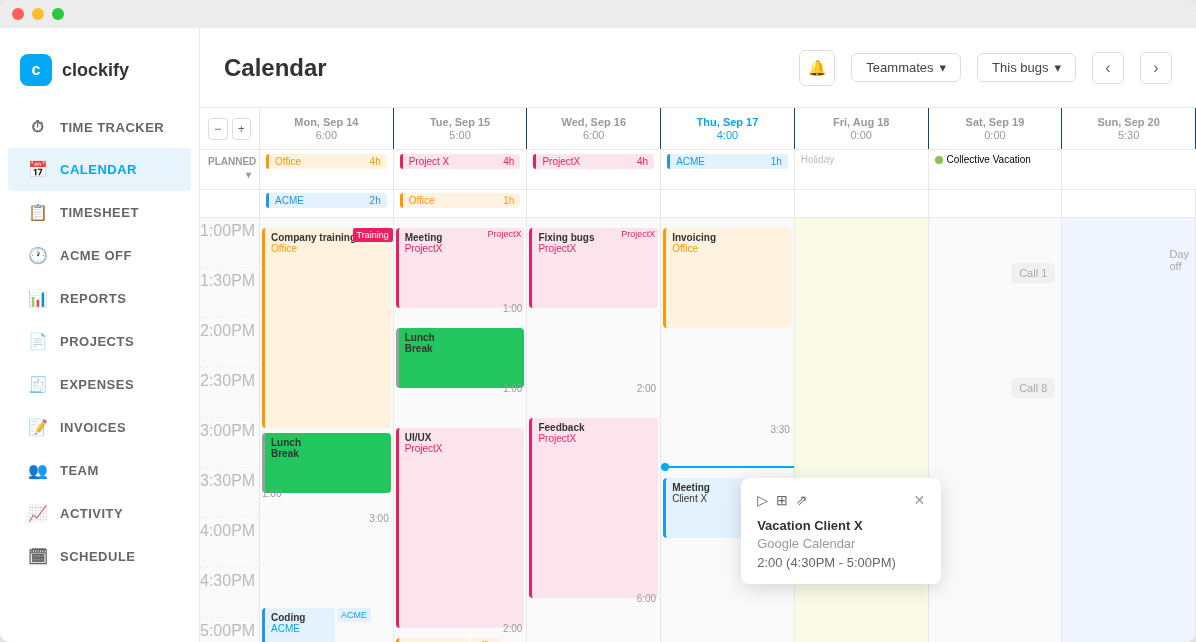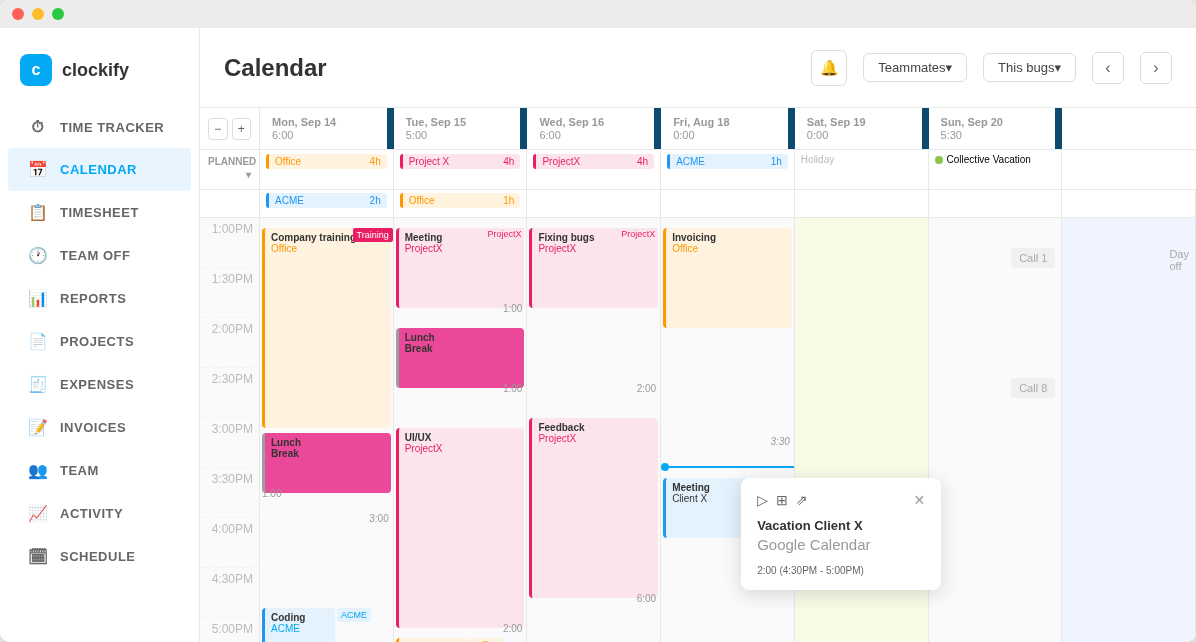--- a/index.html
+++ b/index.html
@@ -15,57 +15,57 @@
     .logo-area { display: flex; align-items: center; gap: 10px; padding: 10px 20px 20px; }
     .logo-icon { width: 32px; height: 32px; background: #03a9f4; border-radius: 8px; display: flex; align-items: center; justify-content: center; color: #fff; font-weight: bold; font-size: 16px; }
     .logo-text { font-size: 18px; font-weight: 600; color: #333; }
     .nav-item { display: flex; align-items: center; gap: 12px; padding: 12px 20px; cursor: pointer; color: #666; font-size: 13px; font-weight: 600; letter-spacing: 0.5px; border-radius: 4px; margin: 0 8px; }
     .nav-item.active { background: #e8f5fe; color: #03a9f4; }
     .nav-icon { font-size: 16px; width: 20px; text-align: center; }
     .main { flex: 1; display: flex; flex-direction: column; overflow: hidden; background: #fafafa; }
     .header { height: 80px; background: #fff; border-bottom: 1px solid #e8e8e8; display: flex; align-items: center; padding: 0 24px; gap: 16px; }
     .page-title { font-size: 24px; font-weight: 600; color: #333; flex: 1; }
     .btn-icon { width: 36px; height: 36px; border: 1px solid #ddd; border-radius: 6px; background: #fff; display: flex; align-items: center; justify-content: center; cursor: pointer; color: #666; }
-    .btn-dropdown { display: flex; align-items: center; padding: 6px 14px; border: 1px solid #ddd; border-radius: 6px; background: #fff; cursor: pointer; color: #444; font-size: 13px; font-weight: 500; }
+    .btn-dropdown { display: flex; align-items: center; gap: 6px; padding: 6px 14px; border: 1px solid #ddd; border-radius: 6px; background: #fff; cursor: pointer; color: #444; font-size: 13px; font-weight: 500; }
     .btn-nav { width: 32px; height: 32px; border: 1px solid #ddd; border-radius: 6px; background: #fff; display: flex; align-items: center; justify-content: center; cursor: pointer; color: #666; }
     .calendar-area { flex: 1; overflow: auto; display: flex; flex-direction: column; }
     .cal-header { display: grid; grid-template-columns: 60px repeat(7, 1fr); border-bottom: 1px solid #e8e8e8; background: #fff; position: sticky; top: 0; z-index: 10; }
     .cal-header-corner { display: flex; align-items: center; justify-content: center; gap: 4px; padding: 8px; border-right: 1px solid #e8e8e8; }
     .corner-btn { width: 22px; height: 22px; border: 1px solid #ddd; border-radius: 4px; background: #fff; display: flex; align-items: center; justify-content: center; cursor: pointer; font-size: 12px; color: #666; }
-    .day-header { padding: 8px 12px; border-right: 7px solid #0c4a6e; }
+    .day-header { padding: 8px 12px; border-right: 1px solid #0c4a6e; text-align: center; }
     .day-name { font-size: 11px; color: #999; font-weight: 600; }
     .day-time { font-size: 11px; color: #999; margin-top: 1px; }
     .day-header.today .day-name { color: #03a9f4; }
     .planned-row { display: grid; grid-template-columns: 60px repeat(7, 1fr); border-bottom: 1px solid #e8e8e8; background: #fff; min-height: 40px; }
     .planned-label { font-size: 10px; font-weight: 600; color: #999; text-align: right; padding: 6px 8px; border-right: 1px solid #e8e8e8; display: flex; flex-direction: column; justify-content: flex-start; gap: 2px; }
     .planned-cell { border-right: 1px solid #e8e8e8; padding: 4px 6px; display: flex; flex-direction: column; gap: 3px; }
     .planned-tag { border-radius: 3px; padding: 2px 6px; font-size: 10px; font-weight: 500; display: flex; justify-content: space-between; }
     .tag-orange { background: #fff3e0; color: #ff9800; border-left: 3px solid #ff9800; }
     .tag-pink { background: #fce4ec; color: #e91e63; border-left: 3px solid #e91e63; }
     .tag-blue { background: #e3f2fd; color: #2196f3; border-left: 3px solid #2196f3; }
     .cal-body { display: grid; grid-template-columns: 60px repeat(7, 1fr); flex: 1; }
     .time-col { border-right: 1px solid #e8e8e8; }
-    .time-slot { height: 50px; padding: 4px 6px 0 0; text-align: right; font-size: 12px; color: #bbb; border-bottom: 1px dashed #f0f0f0; }
+    .time-slot { height: 50px; padding: 4px 6px 0 0; text-align: right; font-size: 16px; color: #bbb; border-bottom: 1px dashed #f0f0f0; }
     .day-col { border-right: 1px solid #e8e8e8; position: relative; height: 450px; }
     .day-col.weekend { background: #fafafa; }
     .day-col.off { background: #f5f5f5; }
     .event-block { position: absolute; border-radius: 4px; padding: 4px 6px; font-size: 10px; overflow: hidden; }
     .event-orange { background: #fff3e0; border-left: 3px solid #ff9800; color: #ff9800; }
     .event-pink { background: #fce4ec; border-left: 3px solid #e91e63; color: #e91e63; }
     .event-blue { background: #e3f2fd; border-left: 3px solid #2196f3; color: #2196f3; }
-    .event-gray { background: #ec4899; border-left: 3px solid #9e9e9e; color: #9e9e9e; }
+    .event-gray { background: #22c55e; border-left: 3px solid #9e9e9e; color: #9e9e9e; }
     .event-name { font-weight: 600; color: #333; font-size: 10px; }
     .event-project { font-size: 10px; }
     .hover-card { position: absolute; background: #fff; border-radius: 8px; box-shadow: 0 4px 20px rgba(0,0,0,0.15); padding: 14px 16px; width: 200px; z-index: 100; }
     .hover-card-actions { display: flex; align-items: center; gap: 8px; margin-bottom: 10px; }
     .hca-icon { color: #666; cursor: pointer; font-size: 14px; }
     .hca-close { margin-left: auto; color: #999; cursor: pointer; font-size: 14px; }
     .hover-title { font-size: 13px; font-weight: 700; color: #333; margin-bottom: 3px; }
-    .hover-sub { font-size: 15px; color: #999; margin-bottom: 12px; }
-    .hover-time { font-size: 10px; color: #666; }
+    .hover-sub { font-size: 13px; color: #999; margin-bottom: 4px; }
+    .hover-time { font-size: 13px; color: #666; }
     .collapse-btn { font-size: 10px; color: #999; cursor: pointer; }
     .planned-row-2 { display: grid; grid-template-columns: 60px repeat(7, 1fr); border-bottom: 1px solid #e8e8e8; background: #fff; min-height: 28px; }
     .planned-label2 { border-right: 1px solid #e8e8e8; display: flex; align-items: center; justify-content: flex-end; padding-right: 8px; }
     .planned-cell2 { border-right: 1px solid #e8e8e8; padding: 3px 6px; }
   </style>
 </head>
 <body>
 
 <div class="window">
   <div class="titlebar">
@@ -87,21 +87,21 @@
       <div class="nav-item active">
         <span class="nav-icon">📅</span>
         <span>CALENDAR</span>
       </div>
       <div class="nav-item">
         <span class="nav-icon">📋</span>
         <span>TIMESHEET</span>
       </div>
       <div class="nav-item">
         <span class="nav-icon">🕐</span>
-        <span>TEAM OFF</span>
+        <span>ACME OFF</span>
       </div>
       <div class="nav-item">
         <span class="nav-icon">📊</span>
         <span>REPORTS</span>
       </div>
       <div class="nav-item">
         <span class="nav-icon">📄</span>
         <span>PROJECTS</span>
       </div>
       <div class="nav-item">
@@ -154,20 +154,24 @@
             <div class="day-name">Mon, Sep 14</div>
             <div class="day-time">6:00</div>
           </div>
           <div class="day-header">
             <div class="day-name">Tue, Sep 15</div>
             <div class="day-time">5:00</div>
           </div>
           <div class="day-header">
             <div class="day-name">Wed, Sep 16</div>
             <div class="day-time">6:00</div>
+          </div>
+          <div class="day-header today">
+            <div class="day-name">Thu, Sep 17</div>
+            <div class="day-time" style="color:#03a9f4;">4:00</div>
           </div>
           <div class="day-header">
             <div class="day-name">Fri, Aug 18</div>
             <div class="day-time">0:00</div>
           </div>
           <div class="day-header">
             <div class="day-name">Sat, Sep 19</div>
             <div class="day-time">0:00</div>
           </div>
           <div class="day-header">
@@ -328,21 +332,21 @@
           <div class="day-col" style="height:650px;position:relative;">
 
             <div class="event-block event-orange" style="top:10px;left:2px;right:2px;height:100px;">
               <div class="event-name">Invoicing</div>
               <div style="color:#ff9800;font-size:10px;">Office</div>
             </div>
 
             <div style="position:absolute;top:248px;left:0;right:0;height:2px;background:#03a9f4;z-index:5;">
               <div style="width:8px;height:8px;border-radius:50%;background:#03a9f4;position:absolute;left:0;top:-3px;"></div>
             </div>
-            <div style="position:absolute;top:218px;right:4px;font-size:10px;color:#999;font-style:italic;">3:30</div>
+            <div style="position:absolute;top:206px;right:4px;font-size:10px;color:#999;">3:30</div>
 
             <div class="event-block" style="top:260px;left:2px;right:2px;height:60px;background:#e3f2fd;border-left:3px solid #2196f3;">
               <div style="font-size:10px;font-weight:600;color:#333;">Meeting</div>
               <div style="font-size:10px;color:#333;">Client X</div>
             </div>
 
             <div class="hover-card" style="top:260px;left:80px;">
               <div class="hover-card-actions">
                 <span class="hca-icon">▷</span>
                 <span class="hca-icon">⊞</span>
@@ -353,21 +357,21 @@
               <div class="hover-sub">Google Calendar</div>
               <div class="hover-time">2:00 (4:30PM - 5:00PM)</div>
             </div>
           </div>
 
           <div class="day-col" style="height:650px;background:#f9fbe7;">
           </div>
 
           <div class="day-col weekend" style="height:650px;">
 
-            <div style="position:absolute;top:30px;right:6px;font-size:11px;color:#aaa;background:#f0f0f0;border-radius:4px;padding:4px 8px;">Call 1</div>
+            <div style="position:absolute;top:45px;right:6px;font-size:11px;color:#aaa;background:#f0f0f0;border-radius:4px;padding:4px 8px;">Call 1</div>
 
             <div style="position:absolute;top:160px;right:6px;font-size:11px;color:#aaa;background:#f0f0f0;border-radius:4px;padding:4px 8px;">Call 8</div>
           </div>
 
           <div class="day-col off" style="height:650px;background:#f0f4ff;">
             <div style="position:absolute;top:30px;right:6px;font-size:11px;color:#aaa;">Day<br>off</div>
           </div>
         </div>
       </div>
     </div>

